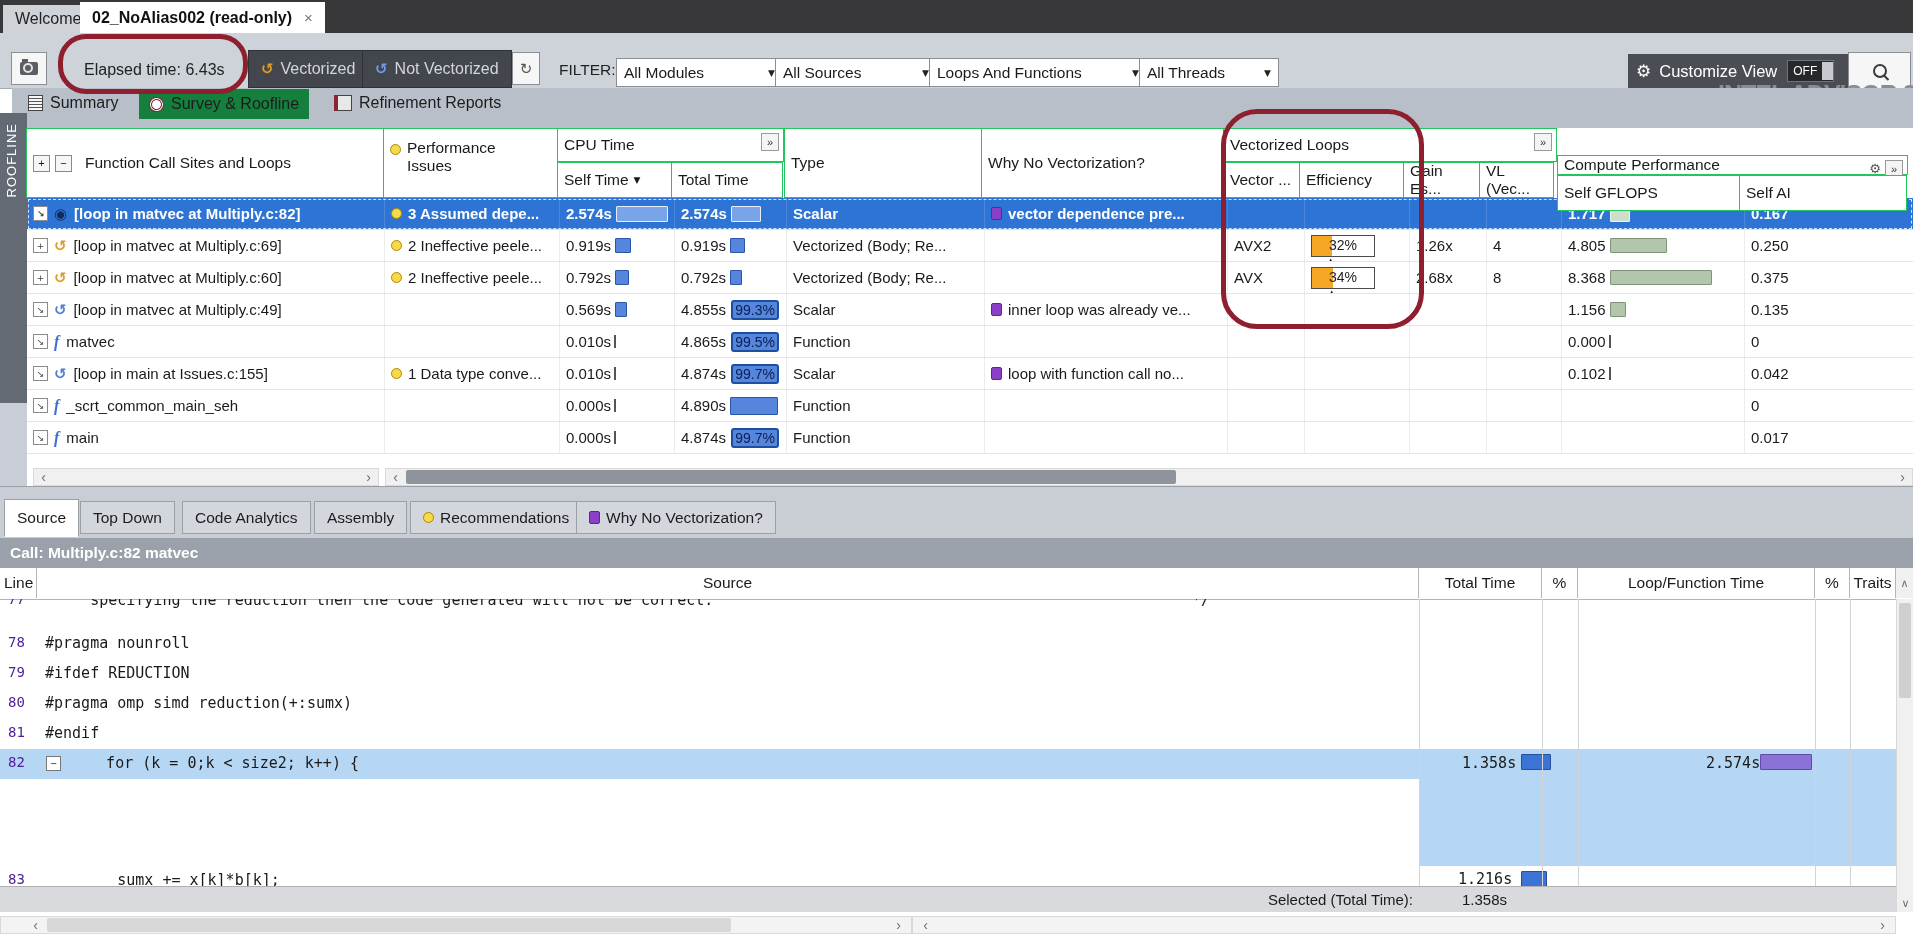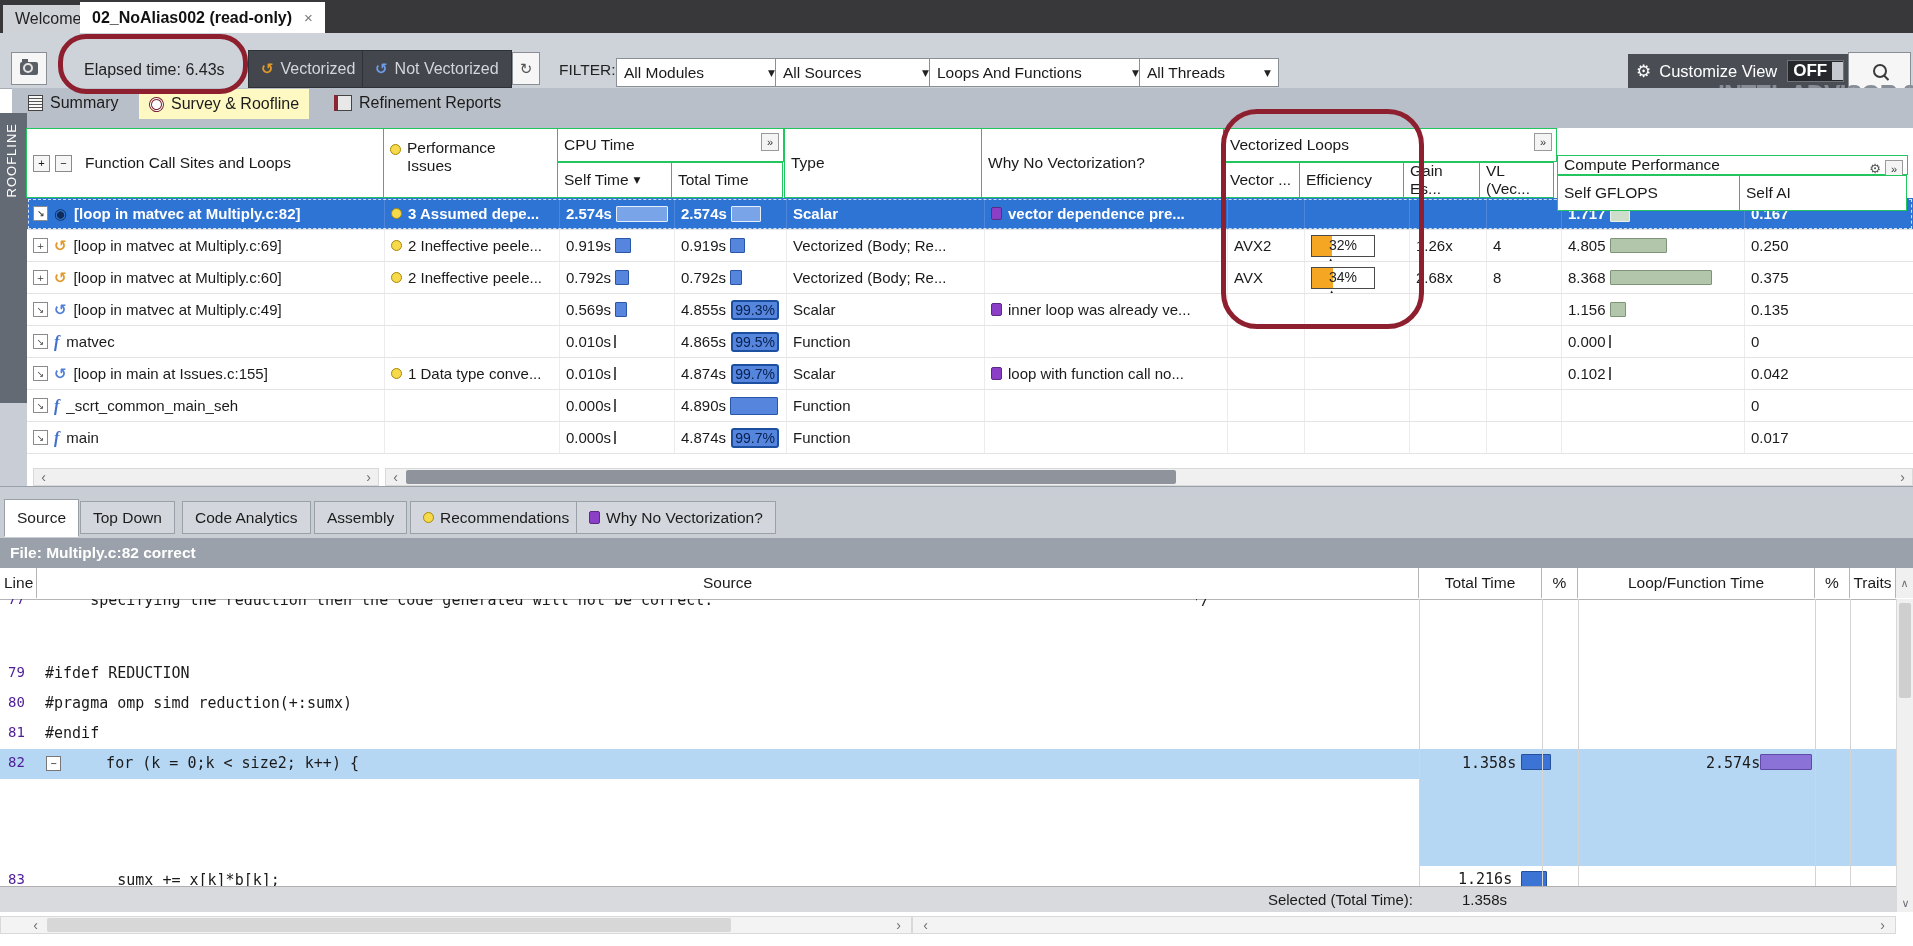--- a/index.html
+++ b/index.html
@@ -25,30 +25,30 @@
   .dd .arr{font-size:9px;color:#222;margin-left:10px;font-family:"DejaVu Sans",sans-serif;}
   .camera{width:18px;height:13px;background:#5a5f66;border-radius:2px;position:relative;}
   .camera::before{content:"";position:absolute;width:6px;height:6px;border:2px solid #e3e3e3;border-radius:50%;left:3px;top:1px;}
   .camera::after{content:"";position:absolute;width:6px;height:3px;background:#5a5f66;top:-3px;left:2px;}
   .mag{width:10px;height:10px;border:2px solid #3a3a3a;border-radius:50%;position:relative;}
   .mag::after{content:"";position:absolute;width:2px;height:7px;background:#3a3a3a;transform:rotate(-45deg);left:10px;top:8px;}
   #customize{left:1628px;top:21px;width:210px;height:34px;background:#4a4e54;position:absolute;
              display:flex;align-items:center;color:#fff;padding:0 8px;}
   .gear{font-family:"DejaVu Sans",sans-serif;color:#fff;font-size:17px;margin-right:8px;}
   .toggle{display:flex;align-items:center;margin-left:10px;background:#26282c;border:1px solid #6e737a;height:20px;}
-  .toggle .off{color:#fff;font-weight:bold;font-size:17px;padding:0 5px;}
+  .toggle .off{color:#fff;font-weight:normal;font-size:12px;padding:0 5px;}
   .toggle .knob{width:11px;height:18px;background:#c6cad0;}
   #watermark{left:1718px;top:80px;position:absolute;color:#878d96;font-size:25px;font-weight:bold;
              letter-spacing:-1px;white-space:nowrap;z-index:0;}
   .wchev{position:absolute;background:rgba(125,131,141,.30);transform:skewX(-38deg);z-index:0;}
 
   
   #tabstrip{left:12px;top:88px;width:1913px;height:40px;background:#b9bfc8;}
   .rtab{position:absolute;top:2px;height:26px;display:flex;align-items:center;font-size:16px;color:#1c1c1c;padding:0 10px;}
-  .rtab.active{background:#fef9c3;height:30px;top:1px;}
+  .rtab.active{background:#15803d;height:30px;top:1px;}
   .ricon{width:13px;height:14px;margin-right:7px;position:relative;}
   .ico-doc{background:#f2f2f2;border:1px solid #444;
            background-image:repeating-linear-gradient(#f8f8f8 0 2px,#555 2px 3px);}
   .ico-survey{border:3px double #7a2430;border-radius:50%;width:9px;height:9px;transform:rotate(-18deg);background:#fff;}
   .ico-refine{background:#e8e8e8;border:1px solid #444;border-left:4px solid #8b2433;}
 
   
   #roofline{left:0;top:113px;width:27px;height:373px;background:#c9ced6;}
   #roofline .dark{position:absolute;left:0;top:0;width:27px;height:290px;background:#646a74;}
   #roofline .vt{position:absolute;left:4px;top:10px;color:#fff;font-size:13px;letter-spacing:1px;
@@ -612,21 +612,21 @@
       <span class="bulb"></span>
       <span>Recommendations</span>
       </div>
     <div class="btab" style="left:576px;">
       <span class="picon"></span>
       <span>Why No Vectorization?</span>
       </div>
   </div>
 
   <div id="filebar" class="abs">
-    <span>File: Multiply.c:82 correct</span>
+    <span>Call: Multiply.c:82 matvec</span>
   </div>
 
   <div id="srcheader" class="abs">
     <div class="shc" style="left:0;width:37px;justify-content:flex-start;padding-left:4px;">
       <span>Line</span>
       </div>
     <div class="shc" style="left:37px;width:1382px;">
       <span>Source</span>
       </div>
     <div class="shc" style="left:1419px;width:123px;">
@@ -649,20 +649,24 @@
       </div>
   </div>
 
   <div class="abs codearea" style="left:0;top:599px;width:1913px;height:287px;overflow:hidden;">
 
     <div class="bluezone" style="left:1419px;top:150px;width:477px;height:117px;"></div>
 
     <div class="srcrow" style="top:0;height:30px;overflow:hidden;">
       <span class="lnum" style="top:-8px;">77</span>
       <span class="code" style="top:-8px;">     specifying the reduction then the code generated will not be correct.                                                     */</span>
+    </div>
+    <div class="srcrow" style="top:30px;">
+      <span class="lnum">78</span>
+      <span class="code">#pragma nounroll</span>
     </div>
     <div class="srcrow" style="top:60px;">
       <span class="lnum">79</span>
       <span class="code">#ifdef REDUCTION</span>
     </div>
     <div class="srcrow" style="top:90px;">
       <span class="lnum">80</span>
       <span class="code">#pragma omp simd reduction(+:sumx)</span>
     </div>
     <div class="srcrow" style="top:120px;">

